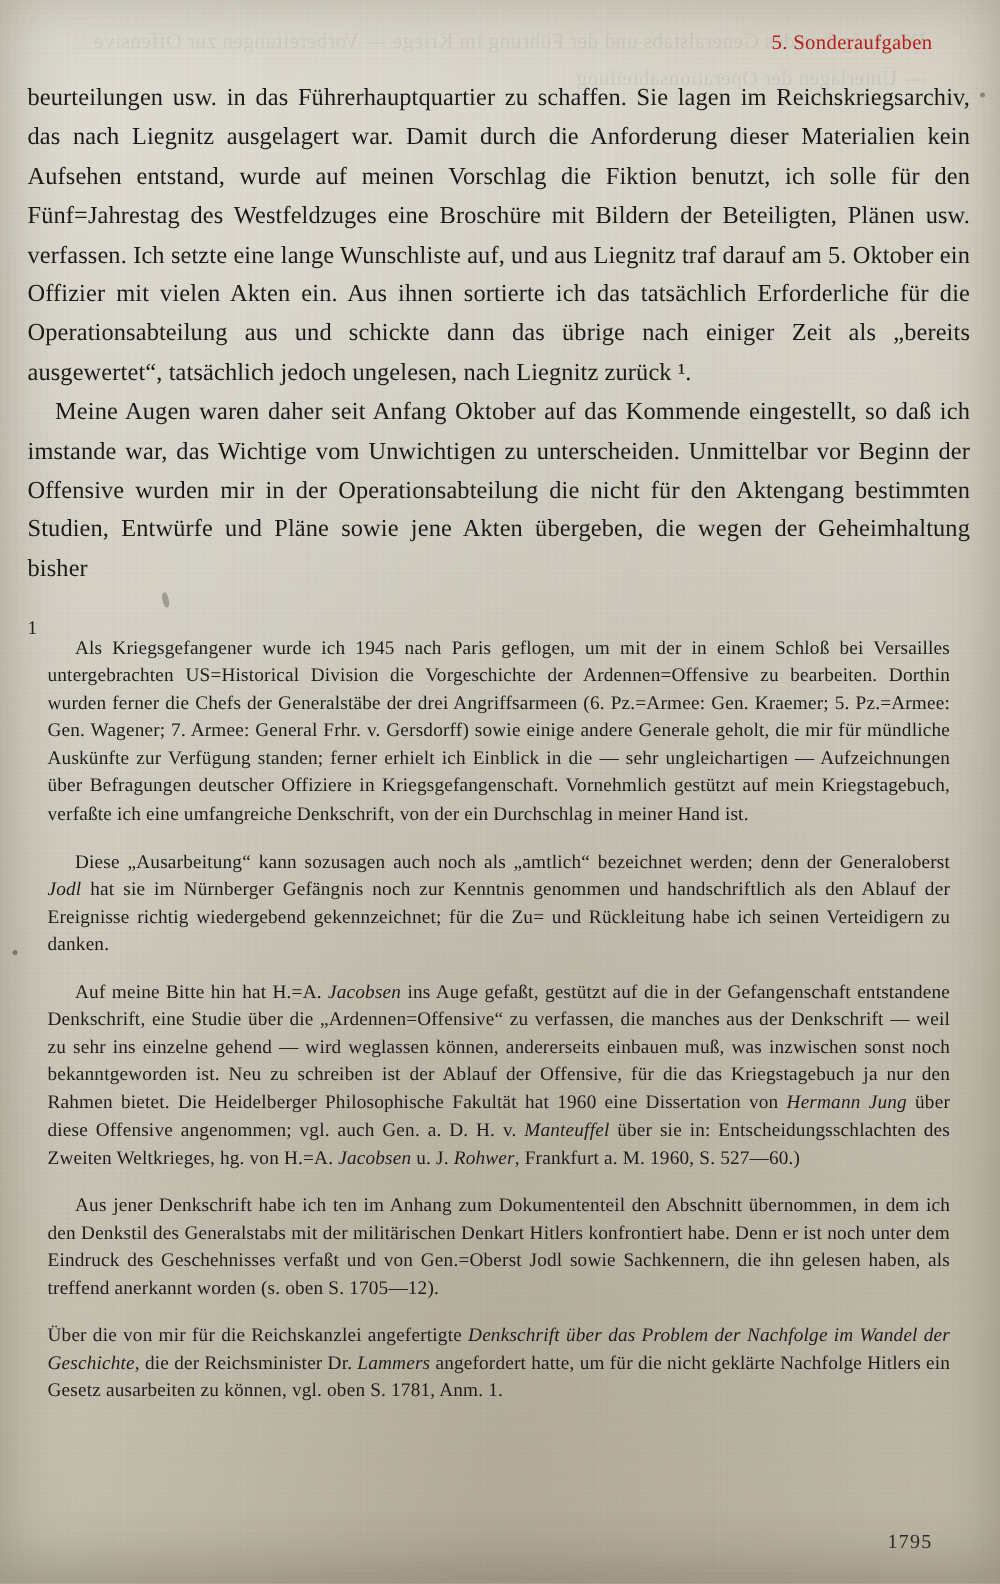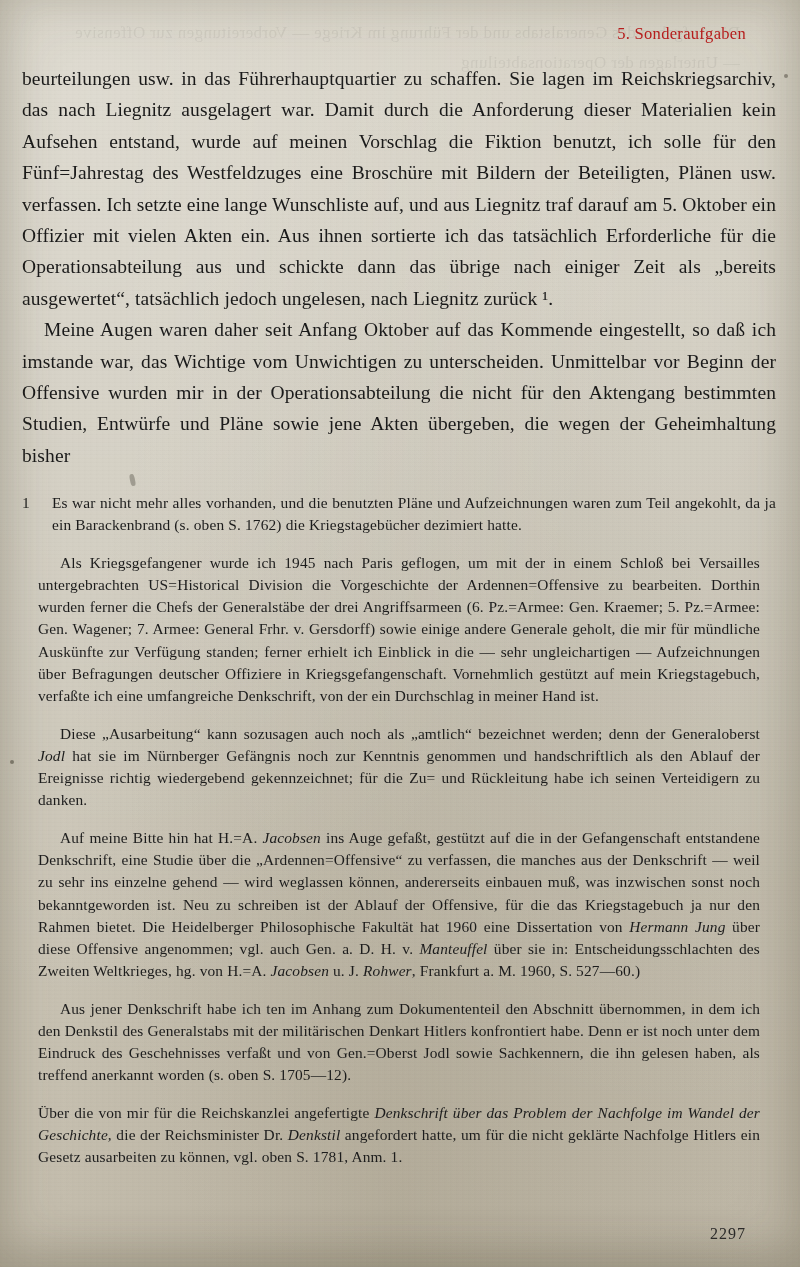--- a/index.html
+++ b/index.html
@@ -164,29 +164,28 @@
   <div class="header">5. Sonderaufgaben</div>
 
   <div class="body-text">
     <p>beurteilungen usw. in das Führerhauptquartier zu schaffen. Sie lagen im Reichskriegsarchiv, das nach Liegnitz ausgelagert war. Damit durch die Anforderung dieser Materialien kein Aufsehen entstand, wurde auf meinen Vorschlag die Fiktion benutzt, ich solle für den Fünf=Jahrestag des Westfeldzuges eine Broschüre mit Bildern der Beteiligten, Plänen usw. verfassen. Ich setzte eine lange Wunschliste auf, und aus Liegnitz traf darauf am 5. Oktober ein Offizier mit vielen Akten ein. Aus ihnen sortierte ich das tatsächlich Erforderliche für die Operationsabteilung aus und schickte dann das übrige nach einiger Zeit als „bereits ausgewertet“, tatsächlich jedoch ungelesen, nach Liegnitz zurück ¹.</p>
     <p class="indent">Meine Augen waren daher seit Anfang Oktober auf das Kommende eingestellt, so daß ich imstande war, das Wichtige vom Unwichtigen zu unterscheiden. Unmittelbar vor Beginn der Offensive wurden mir in der Operationsabteilung die nicht für den Aktengang bestimmten Studien, Entwürfe und Pläne sowie jene Akten übergeben, die wegen der Geheimhaltung bisher</p>
   </div>
 
   <div class="notes">
     <div class="fn-first">
       <span class="fn-num">1</span>
-      <span>Es war nicht mehr alles vorhanden, und die benutzten Pläne und Aufzeichnungen waren zum Teil angekohlt, da ja ein Barackenbrand (s. oben S. 1762) die Kriegstagebücher dezimiert hatte.</span>
     </div>
     <p class="ind">Als Kriegsgefangener wurde ich 1945 nach Paris geflogen, um mit der in einem Schloß bei Versailles untergebrachten US=Historical Division die Vorgeschichte der Ardennen=Offensive zu bearbeiten. Dorthin wurden ferner die Chefs der Generalstäbe der drei Angriffsarmeen (6. Pz.=Armee: Gen. Kraemer; 5. Pz.=Armee: Gen. Wagener; 7. Armee: General Frhr. v. Gersdorff) sowie einige andere Generale geholt, die mir für mündliche Auskünfte zur Verfügung standen; ferner erhielt ich Einblick in die — sehr ungleichartigen — Aufzeichnungen über Befragungen deutscher Offiziere in Kriegsgefangenschaft. Vornehmlich gestützt auf mein Kriegstagebuch, verfaßte ich eine umfangreiche Denkschrift, von der ein Durchschlag in meiner Hand ist.</p>
     <p class="ind">Diese „Ausarbeitung“ kann sozusagen auch noch als „amtlich“ bezeichnet werden; denn der Generaloberst <i>Jodl</i> hat sie im Nürnberger Gefängnis noch zur Kenntnis genommen und handschriftlich als den Ablauf der Ereignisse richtig wiedergebend gekennzeichnet; für die Zu= und Rückleitung habe ich seinen Verteidigern zu danken.</p>
     <p class="ind">Auf meine Bitte hin hat H.=A. <i>Jacobsen</i> ins Auge gefaßt, gestützt auf die in der Gefangenschaft entstandene Denkschrift, eine Studie über die „Ardennen=Offensive“ zu verfassen, die manches aus der Denkschrift — weil zu sehr ins einzelne gehend — wird weglassen können, andererseits einbauen muß, was inzwischen sonst noch bekanntgeworden ist. Neu zu schreiben ist der Ablauf der Offensive, für die das Kriegstagebuch ja nur den Rahmen bietet. Die Heidelberger Philosophische Fakultät hat 1960 eine Dissertation von <i>Hermann Jung</i> über diese Offensive angenommen; vgl. auch Gen. a. D. H. v. <i>Manteuffel</i> über sie in: Entscheidungsschlachten des Zweiten Weltkrieges, hg. von H.=A. <i>Jacobsen</i> u. J. <i>Rohwer</i>, Frankfurt a. M. 1960, S. 527—60.)</p>
     <p class="ind">Aus jener Denkschrift habe ich ten im Anhang zum Dokumententeil den Abschnitt übernommen, in dem ich den Denkstil des Generalstabs mit der militärischen Denkart Hitlers konfrontiert habe. Denn er ist noch unter dem Eindruck des Geschehnisses verfaßt und von Gen.=Oberst Jodl sowie Sachkennern, die ihn gelesen haben, als treffend anerkannt worden (s. oben S. 1705—12).</p>
-    <p>Über die von mir für die Reichskanzlei angefertigte <i>Denkschrift über das Problem der Nachfolge im Wandel der Geschichte,</i> die der Reichsminister Dr. <i>Denkstil</i> angefordert hatte, um für die nicht geklärte Nachfolge Hitlers ein Gesetz ausarbeiten zu können, vgl. oben S. 1781, Anm. 1.</p>
+    <p>Über die von mir für die Reichskanzlei angefertigte <i>Denkschrift über das Problem der Nachfolge im Wandel der Geschichte,</i> die der Reichsminister Dr. <i>Lammers</i> angefordert hatte, um für die nicht geklärte Nachfolge Hitlers ein Gesetz ausarbeiten zu können, vgl. oben S. 1781, Anm. 1.</p>
   </div>
 
-  <div class="folio">2297</div>
+  <div class="folio">1795</div>
 
   <div class="sp-left-mark"></div>
   <div class="sp-right-mark"></div>
   <div class="smudge"></div>
 </div>
 
 <div class="edge-shadow"></div>
 
 </body></html>

